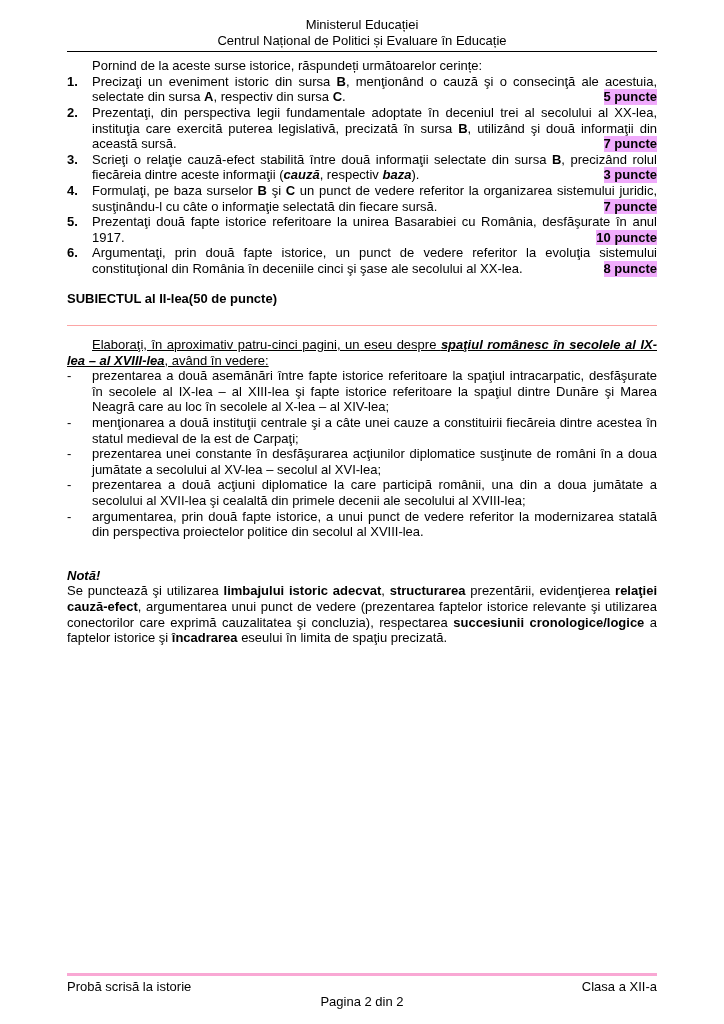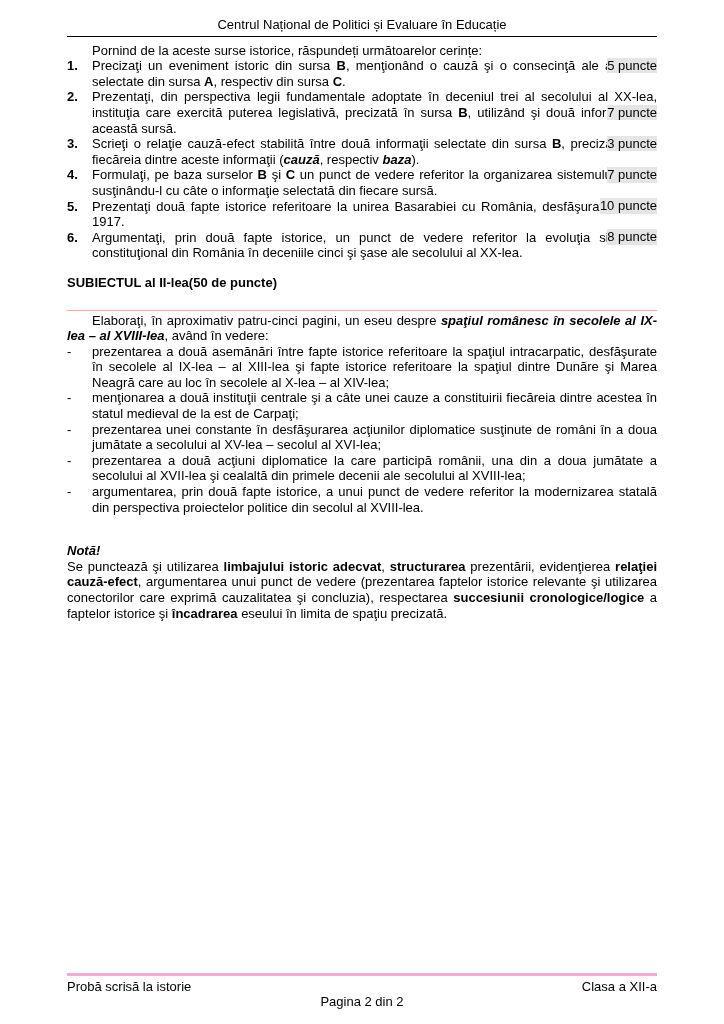--- a/index.html
+++ b/index.html
@@ -34,37 +34,38 @@
   .qnum {
     position: absolute;
     left: 0;
     top: 0;
     font-weight: bold;
   }
   .qtext { text-align: justify; }
   .qpts {
     position: absolute;
     right: 0;
-    bottom: 16px;
-    font-weight: normal;
+    bottom: 0;
+    font-weight: bold;
     white-space: nowrap;
-    background: #e5e5e5;
+    background: #f0abfc;
   }
   .subj-row {
     display: flex;
     justify-content: flex-start;
     font-weight: bold;
     border-bottom: 1px solid #fca5a5;
     margin-top: 14px;
     padding-bottom: 19px;
   }
   .subj-intro {
-    margin-top: 2px;
+    margin-top: 11px;
     text-indent: 25px;
     text-align: justify;
+    text-decoration: underline;
   }
   .bullet {
     position: relative;
     padding-left: 25px;
   }
   .bullet-dash {
     position: absolute;
     left: 0;
     top: 0;
   }
@@ -91,20 +92,21 @@
     justify-content: space-between;
   }
   .footer-center { text-align: center; }
 </style>
 </head>
 <body>
 
 <div class="page">
 
   <div class="hdr">
+    <span class="hdr-line">Ministerul Educației</span>
     <span class="hdr-line">Centrul Național de Politici și Evaluare în Educație</span>
   </div>
 
   <div class="intro">Pornind de la aceste surse istorice, răspundeți următoarelor cerințe:</div>
 
   <div class="q">
     <span class="qnum">1.</span>
     <div class="qtext"><span>Precizaţi un eveniment istoric din sursa </span><span class="seg-b">B</span><span>, menţionând o cauză şi o consecinţă ale acestuia, selectate din sursa </span><span class="seg-b">A</span><span>, respectiv din sursa </span><span class="seg-b">C</span><span>.</span></div>
     <span class="qpts">5 puncte</span>
   </div>

